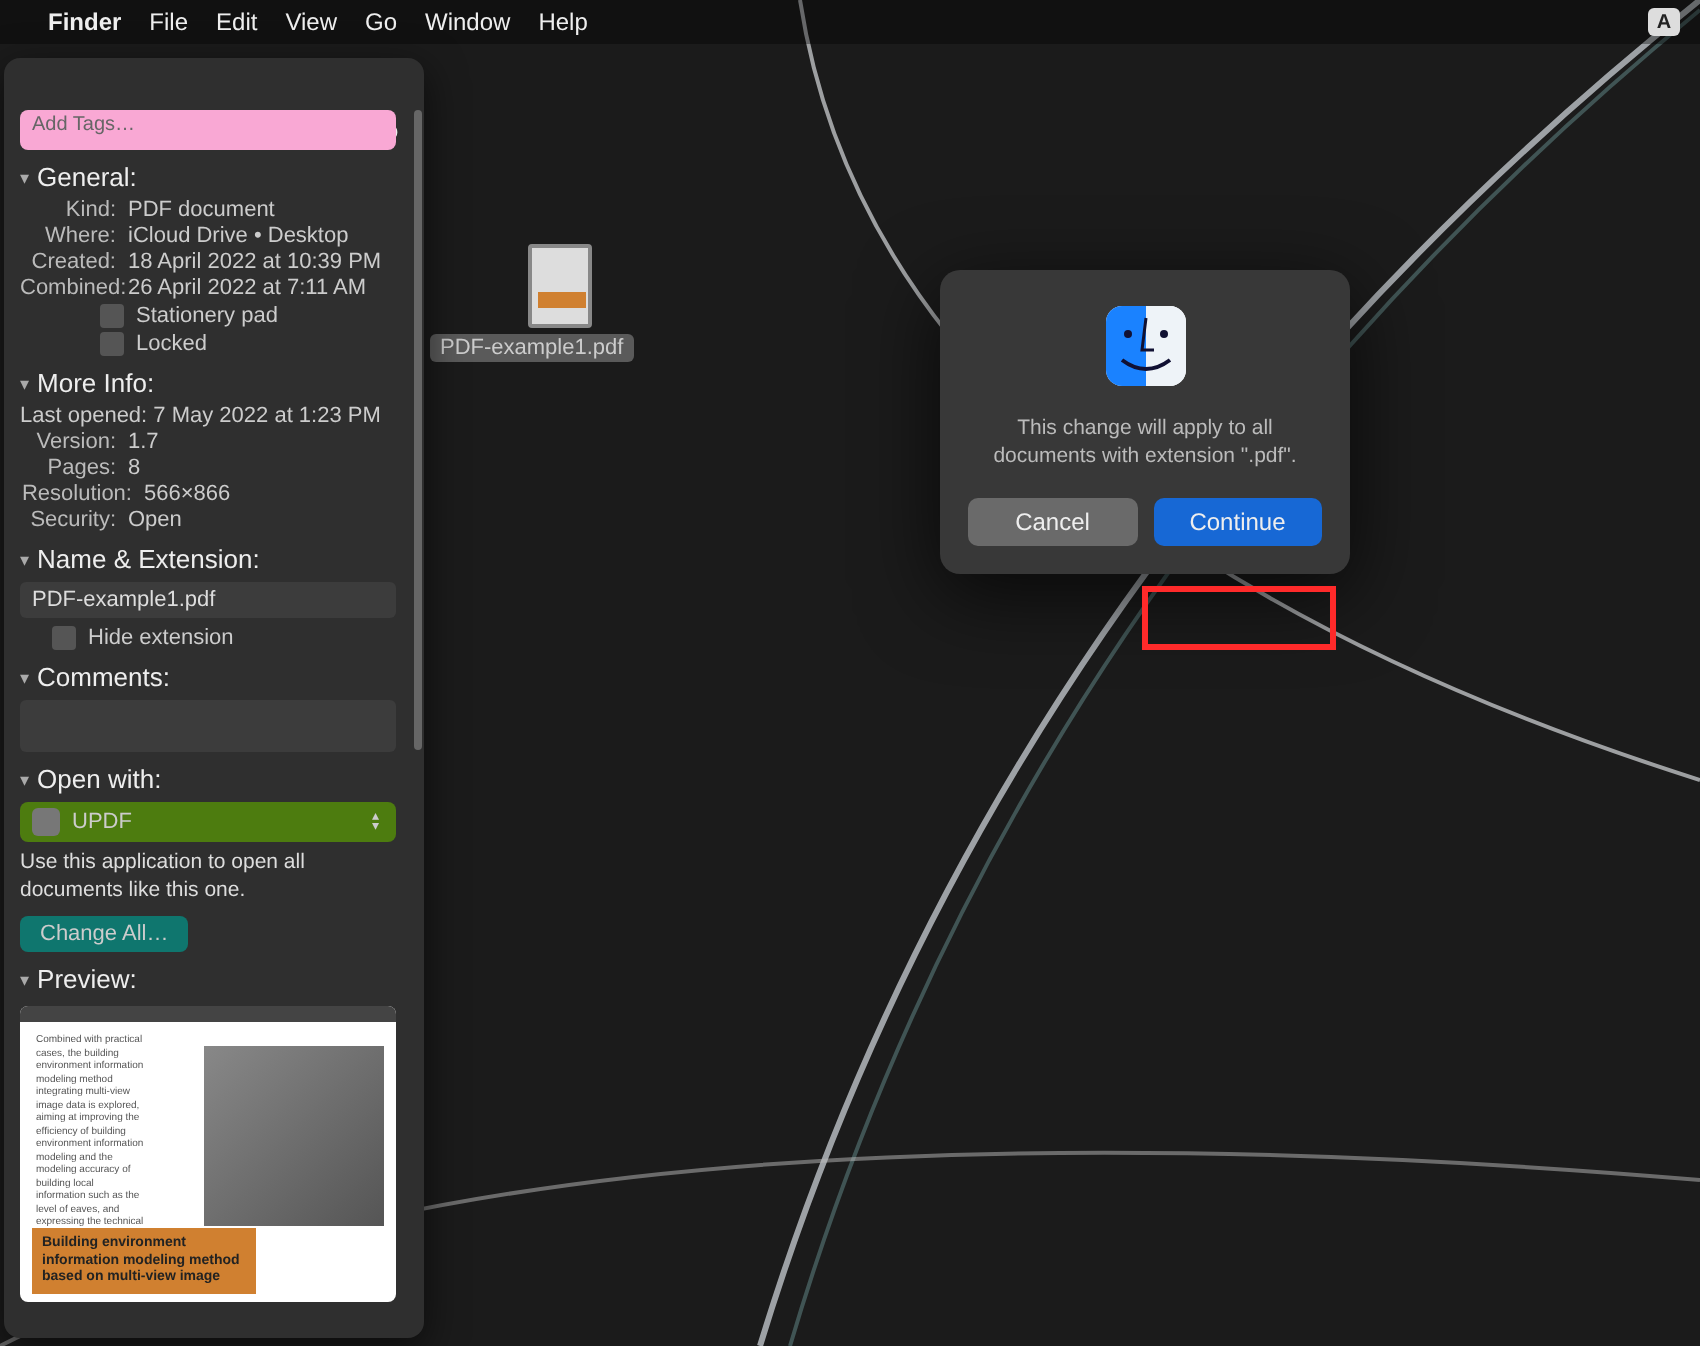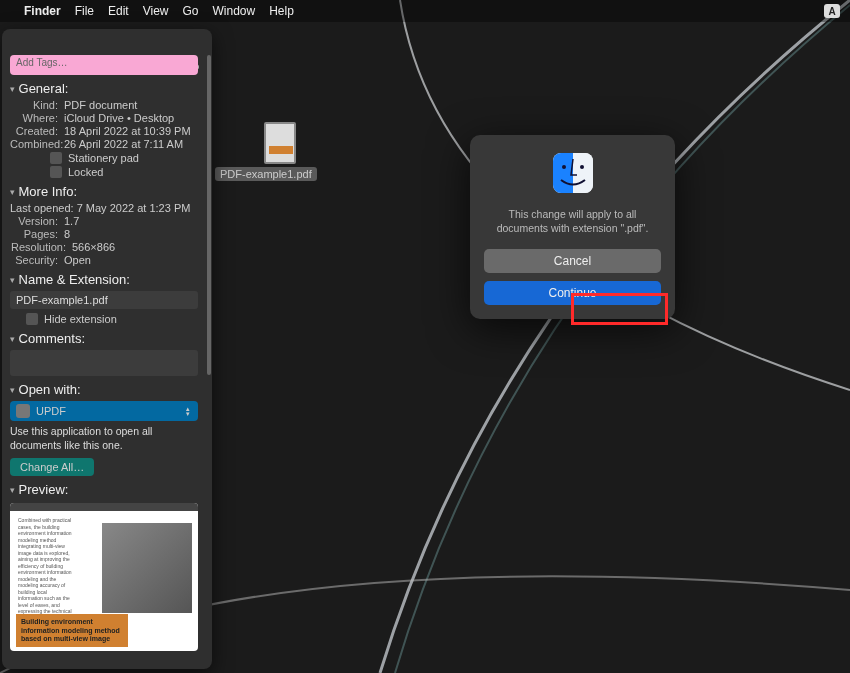--- a/index.html
+++ b/index.html
@@ -35,40 +35,40 @@
   .section-h { font-size:13px; color:#eee; margin:6px 0 3px; display:flex; align-items:center; gap:4px; cursor:default; }
   .section-h::before { content:"▾"; font-size:9px; color:#aaa; }
   .kv { display:flex; margin:1px 0; }
   .kv .k { width:48px; text-align:right; color:#bbb; margin-right:6px; flex-shrink:0; }
   .kv .v { color:#ccc; }
   .check { display:flex; align-items:center; margin:2px 0 2px 40px; gap:6px; }
   .check .box { width:12px; height:12px; background:#555; border-radius:2px; }
   .line { color:#ccc; margin:1px 0; }
 
   .name-input { background:#3c3c3c; border-radius:3px; padding:3px 6px; margin:4px 0; font-size:11px; color:#ddd; }
-  .select { background:#0369a1; border-radius:4px; padding:3px 6px; display:flex; align-items:center; gap:6px; margin:4px 0; }
+  .select { background:#4d7c0f; border-radius:4px; padding:3px 6px; display:flex; align-items:center; gap:6px; margin:4px 0; }
   .select .seldots { display:flex; flex-direction:column; gap:1px; margin-left:auto; }
   .select .seldots span{ width:6px; height:4px; display:block; color:#ccc; font-size:7px; line-height:4px; }
   .help { font-size:10.5px; color:#ddd; margin:4px 0; line-height:1.3; }
   .changeall-btn { background:#0f766e; border-radius:4px; padding:3px 10px; font-size:11px; display:inline-block; margin-top:2px; }
 
   .preview-box { background:#fff; color:#333; border-radius:4px; padding:8px; margin-top:6px; height:148px; position:relative; overflow:hidden; }
   .preview-box .txt { font-size:5px; line-height:1.3; width:55px; color:#555; }
   .preview-box .img { position:absolute; right:6px; top:20px; width:90px; height:90px; background:linear-gradient(135deg,#888,#555); }
   .preview-box .banner { position:absolute; left:6px; bottom:4px; background:#d08030; color:#222; font-size:7px; padding:4px 5px; font-weight:600; width:112px; line-height:1.2; }
   .preview-box .topbar { height:8px; background:#444; margin:-8px -8px 6px; }
 
   
   .dialog { position:absolute; top:135px; left:470px; width:205px; background:#383838; border-radius:10px; box-shadow:0 10px 40px rgba(0,0,0,0.7); z-index:8; color:#eee; text-align:center; padding:18px 14px 14px; }
   .dialog .dicon { width:40px; height:40px; border-radius:8px; background:linear-gradient(180deg,#fbfbfb 50%,#f0f0f0 50%); margin:0 auto 14px; position:relative; overflow:hidden; }
   .dialog .dicon .face-l{ position:absolute; left:0; top:0; bottom:0; width:50%; background:#1a82ff; }
   .dialog .dicon .face-r{ position:absolute; right:0; top:0; bottom:0; width:50%; background:#eef3f8; }
   .dialog .title { font-size:12px; font-weight:600; line-height:1.35; margin-bottom:8px; }
   .dialog .sub { font-size:10.5px; color:#bbb; line-height:1.35; margin-bottom:14px; }
-  .dialog .btns { display:flex; gap:8px;flex-direction:column; }
+  .dialog .btns { display:flex; gap:8px; }
   .dialog .btn { flex:1; padding:5px 0; border-radius:5px; font-size:12px; }
   .dialog .btn.cancel { background:#6a6a6a; }
   .dialog .btn.continue { background:#1768d5; }
   .highlight-box { position:absolute; border:3px solid #ff2a2a; pointer-events:none; }
   .hl-continue { top:293px; left:571px; width:97px; height:32px; z-index:9; }
 
 </style>
 </head>
 <body>
 

